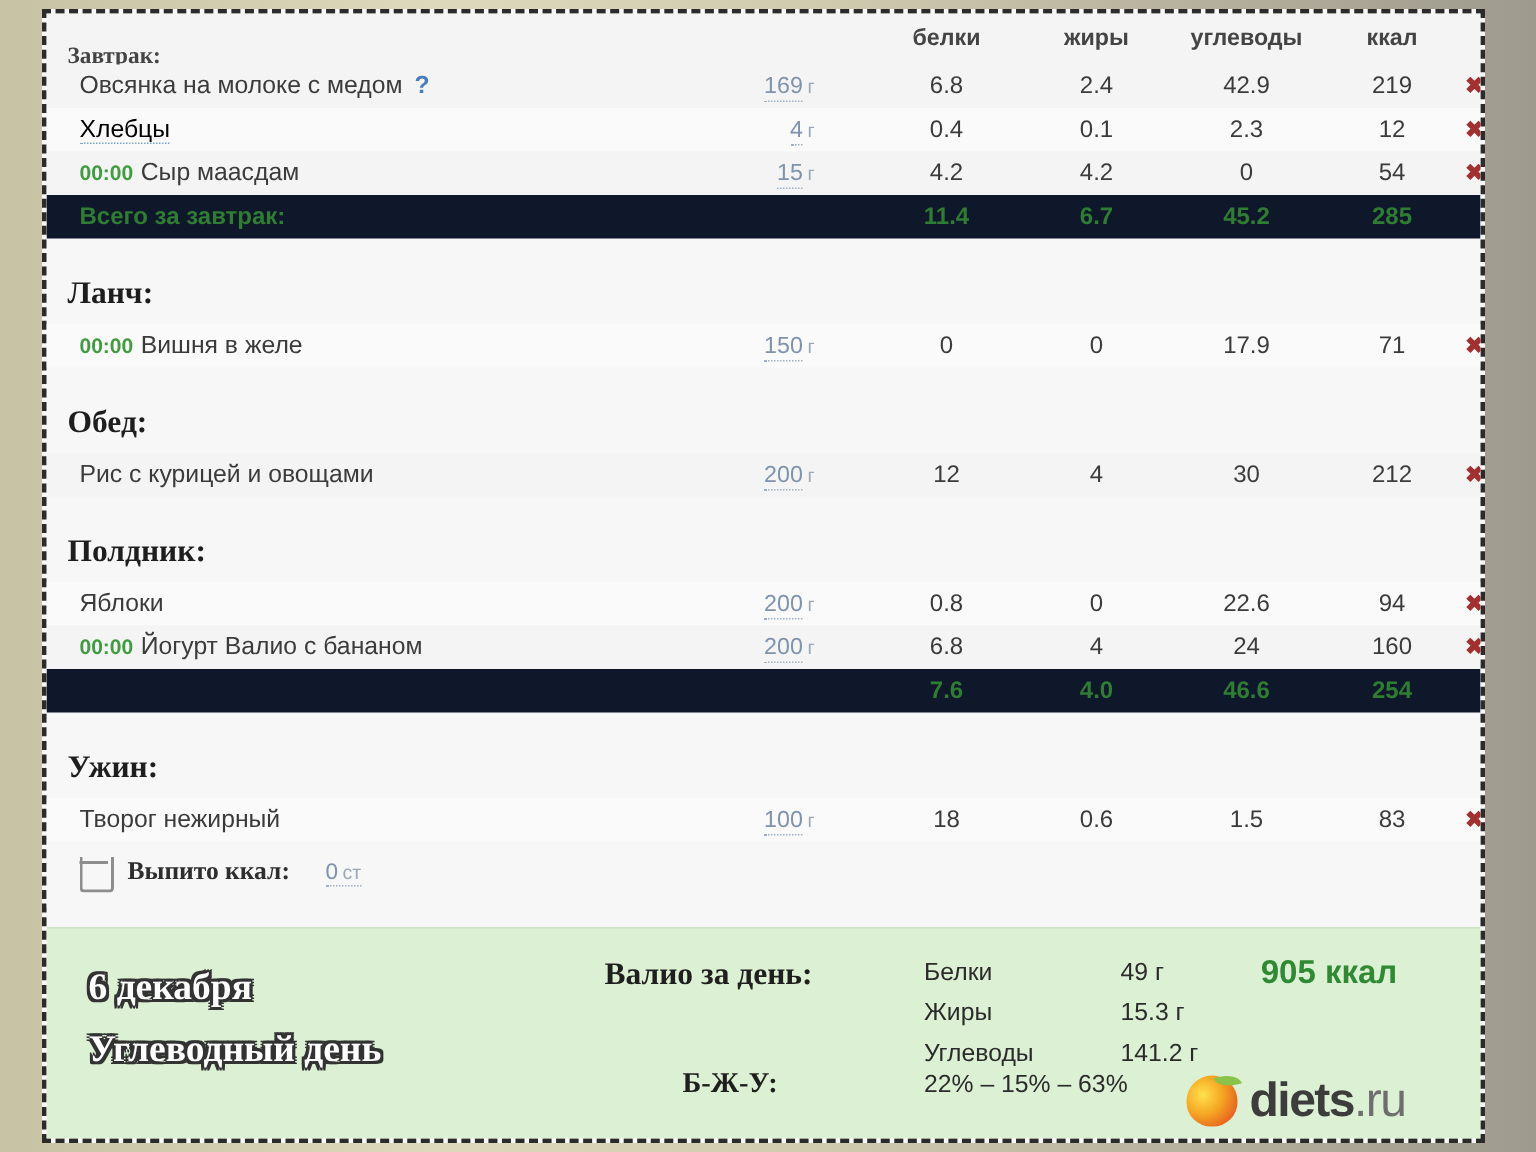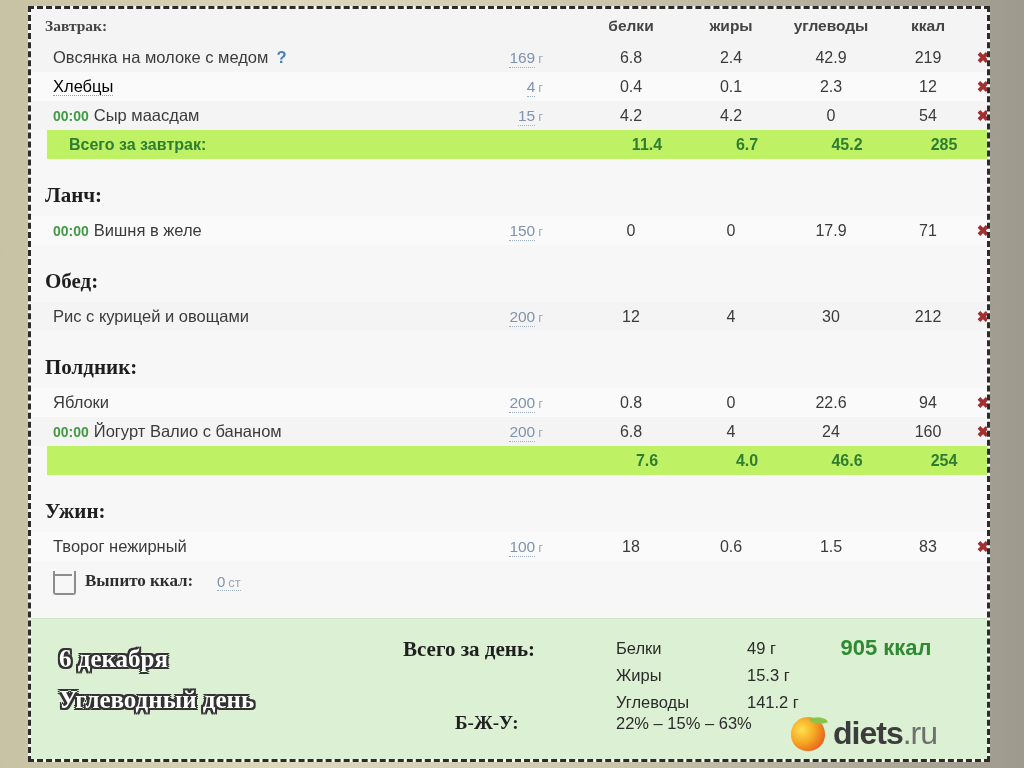--- a/index.html
+++ b/index.html
@@ -20,21 +20,21 @@
     box-sizing:border-box;
     overflow:hidden;
   }
   
   .sheet{position:relative;width:100%;}
   .row{position:relative;height:29px;}
   .row.meal-head{height:42px;}
   .row.spacer{height:15px;}
   .zebra-a{background:#f4f4f4;}
   .zebra-b{background:#fafafa;}
-  .total-row{background:#bef264;margin-left:16px;}
+  .total-row{background:#0f172a;}
   .hdr-row{background:#f4f4f4;height:34px;}
 
   .cell{position:absolute;top:0;line-height:29px;font-size:16px;color:#3a3a3a;white-space:nowrap;}
   .hdr-row .cell{line-height:34px;font-weight:bold;font-size:15.5px;color:#444;}
   .row.meal-head .cell{line-height:42px;}
 
   .c-name{left:22px;}
   .c-weight{width:88px;text-align:right;}
   .c-p{width:70px;text-align:center;}
   .c-f{width:70px;text-align:center;}
@@ -135,21 +135,21 @@
 
 <div id="frame">
   <div id="page">
 
     <div class="sheet" id="sheet">
         <div class="row hdr-row">
           <div class="cell c-p x-p">белки</div>
           <div class="cell c-f x-f">жиры</div>
           <div class="cell c-c x-c">углеводы</div>
           <div class="cell c-k x-k">ккал</div>
-          <div class="cell meal-title " style="line-height: 34px;">Завтрак:</div>
+          <div class="cell meal-title " style="line-height: 34px; margin-top: 12px;">Завтрак:</div>
         </div>
         <div class="row zebra-a">
           <div class="cell c-name item-name "><span class="">Овсянка на молоке с медом</span><span class="qmark">?</span></div>
           <div class="cell c-weight x-weight"><span class="weightval">169</span><span class="weightunit">г</span></div>
           <div class="cell c-p num x-p">6.8</div>
           <div class="cell c-f num x-f">2.4</div>
           <div class="cell c-c num x-c">42.9</div>
           <div class="cell c-k num x-k">219</div>
           <div class="cell c-del x-del"><span class="del">✖</span></div>
         </div>
@@ -254,21 +254,21 @@
         <span>0</span><span class="water-unit">ст</span>
       </div>
     </div>
 
     <div id="footer">
       <div class="badge">
         <span class="d1">6 декабря</span>
         <span class="d2">Углеводный день</span>
       </div>
 
-      <div class="sum-label">Всего за день:</div>
+      <div class="sum-label">Валио за день:</div>
 
       <div class="macro m-name mr0">Белки</div>
       <div class="macro m-val mr0">49 г</div>
       <div class="macro m-name mr1">Жиры</div>
       <div class="macro m-val mr1">15.3 г</div>
       <div class="macro m-name mr2">Углеводы</div>
       <div class="macro m-val mr2">141.2 г</div>
 
       <div class="kcal-big">905 ккал</div>
 

